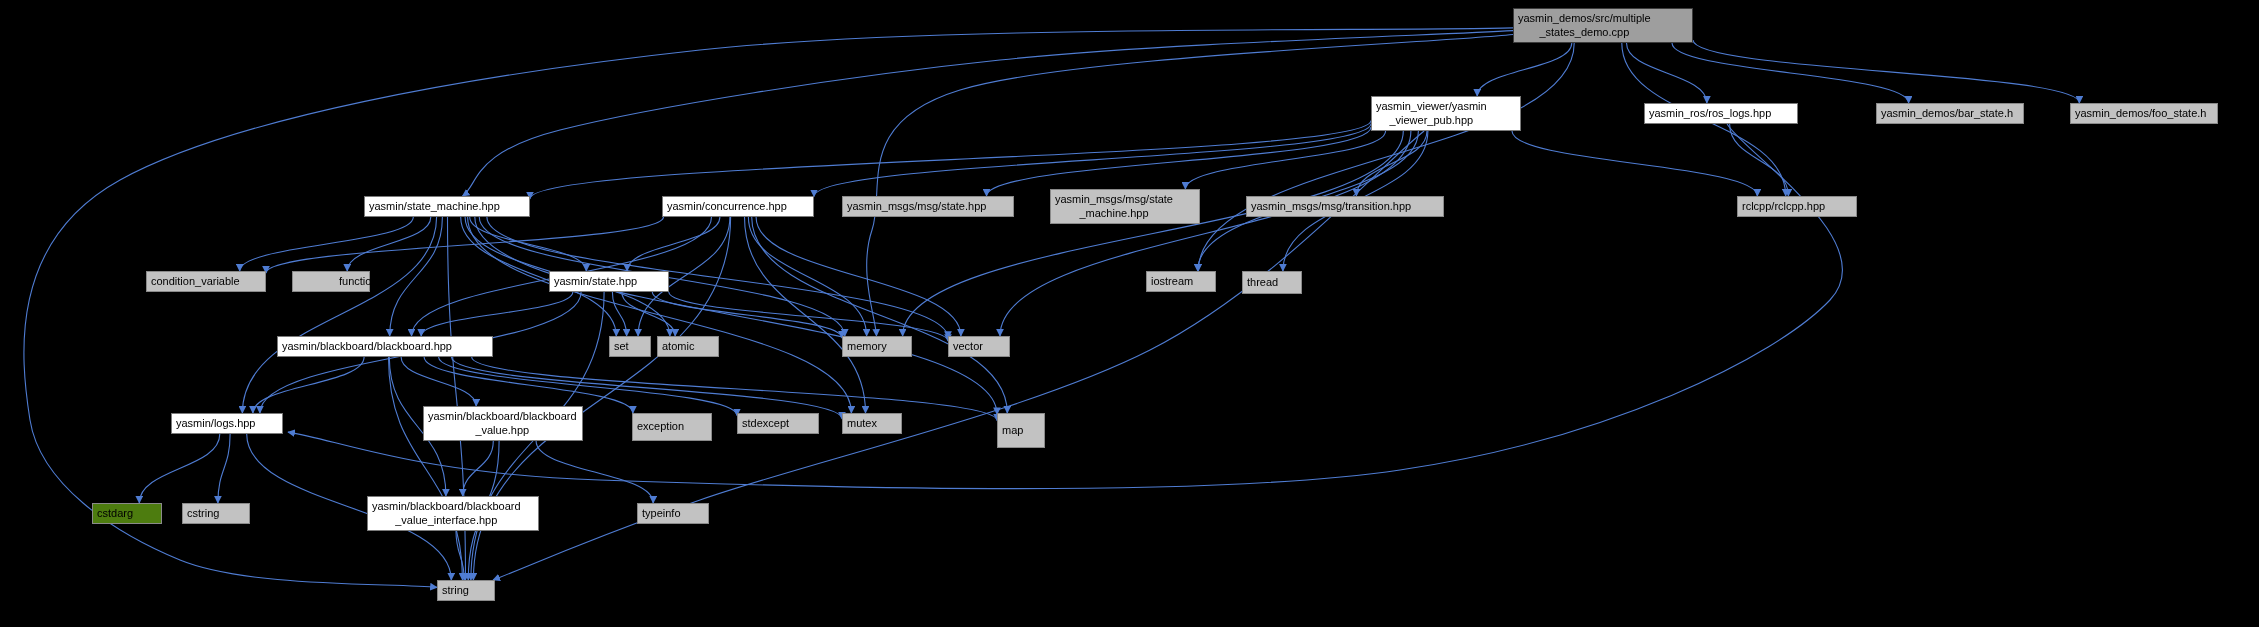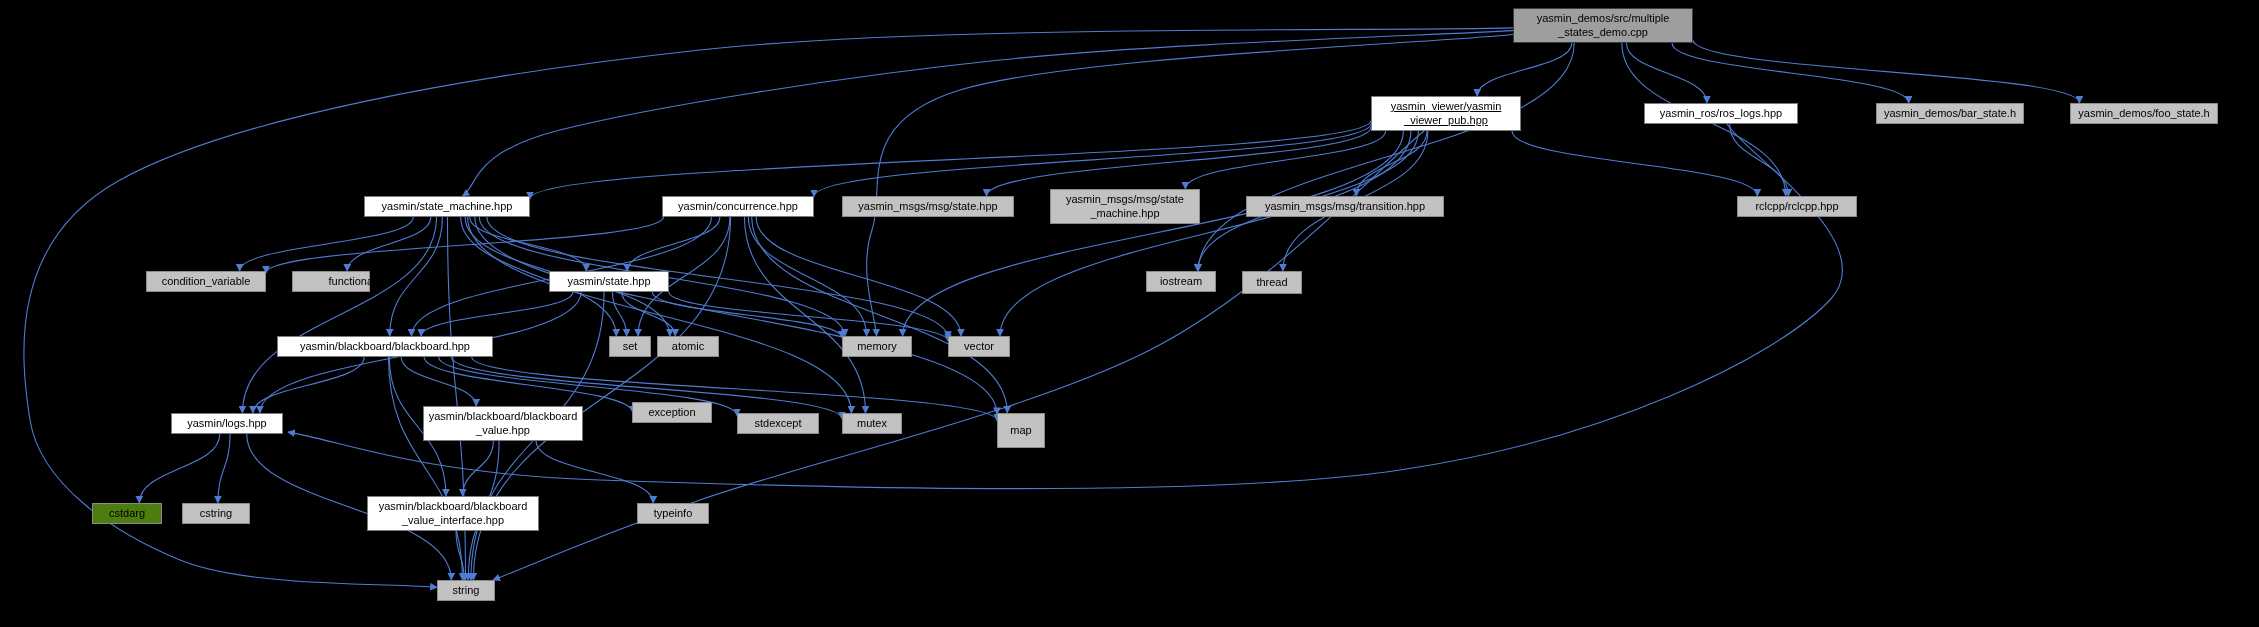--- a/index.html
+++ b/index.html
@@ -23,21 +23,21 @@
   .edge {
     fill: none;
     stroke-width: 1.1;
   }
   .node {
     position: absolute;
     box-sizing: border-box;
     border: 1px solid #7a7a7a;
     display: flex;
     align-items: center;
-    justify-content: center;
+    justify-content: flex-start;
     text-align: center;
     font-size: 11px;
     line-height: 1.25;
     color: #000000;
     white-space: pre-line;
     padding: 1px 4px;
   }
   .node.header { cursor: pointer; }
   .node.root   { border-color: #3c3c3c; }
   .node.external { border-color: #8a8a8a; }
@@ -116,21 +116,21 @@
         <path d="M 493.3 441 C 493.3 468.5 462.7 468.5 462.7 496" class="edge" stroke="#4f7cd2" marker-end="url(#arrow)"></path>
         <path d="M 456 531 C 456 555.5 464.2 555.5 464.2 580" class="edge" stroke="#4f7cd2" marker-end="url(#arrow)"></path>
         <path d="M 219.8 434 C 219.8 468.5 139.3 468.5 139.3 503" class="edge" stroke="#4f7cd2" marker-end="url(#arrow)"></path>
         <path d="M 230.1 434 C 230.1 468.5 217.9 468.5 217.9 503" class="edge" stroke="#4f7cd2" marker-end="url(#arrow)"></path>
         <path d="M 246.7 434 C 246.7 507 451.3 507 451.3 580" class="edge" stroke="#4f7cd2" marker-end="url(#arrow)"></path>
       </g>
   </svg>
   <div id="nodes-layer">
       <div class="node root" style="left: 1513px; top: 8px; width: 180px; height: 35px; background: rgb(158, 158, 158); color: rgb(0, 0, 0);"><span>yasmin_demos/src/multiple
 _states_demo.cpp</span></div>
-      <div class="node header" style="left: 1371px; top: 96px; width: 150px; height: 35px; background: rgb(255, 255, 255); color: rgb(0, 0, 0); text-decoration: underline;"><span>yasmin_viewer/yasmin
+      <div class="node header" style="left: 1371px; top: 96px; width: 150px; height: 35px; background: rgb(255, 255, 255); color: rgb(0, 0, 0);"><span>yasmin_viewer/yasmin
 _viewer_pub.hpp</span></div>
       <div class="node header" style="left: 1644px; top: 103px; width: 154px; height: 21px; background: rgb(255, 255, 255); color: rgb(0, 0, 0);"><span>yasmin_ros/ros_logs.hpp</span></div>
       <div class="node external" style="left: 1876px; top: 103px; width: 148px; height: 21px; background: rgb(194, 194, 194); color: rgb(0, 0, 0);"><span>yasmin_demos/bar_state.h</span></div>
       <div class="node external" style="left: 2070px; top: 103px; width: 148px; height: 21px; background: rgb(194, 194, 194); color: rgb(0, 0, 0);"><span>yasmin_demos/foo_state.h</span></div>
       <div class="node header" style="left: 364px; top: 196px; width: 166px; height: 21px; background: rgb(255, 255, 255); color: rgb(0, 0, 0);"><span>yasmin/state_machine.hpp</span></div>
       <div class="node header" style="left: 662px; top: 196px; width: 152px; height: 21px; background: rgb(255, 255, 255); color: rgb(0, 0, 0);"><span>yasmin/concurrence.hpp</span></div>
       <div class="node external" style="left: 842px; top: 196px; width: 172px; height: 21px; background: rgb(194, 194, 194); color: rgb(0, 0, 0);"><span>yasmin_msgs/msg/state.hpp</span></div>
       <div class="node external" style="left: 1050px; top: 189px; width: 150px; height: 35px; background: rgb(194, 194, 194); color: rgb(0, 0, 0);"><span>yasmin_msgs/msg/state
 _machine.hpp</span></div>
       <div class="node external" style="left: 1246px; top: 196px; width: 198px; height: 21px; background: rgb(194, 194, 194); color: rgb(0, 0, 0);"><span>yasmin_msgs/msg/transition.hpp</span></div>
@@ -141,21 +141,21 @@
       <div class="node external" style="left: 1146px; top: 271px; width: 70px; height: 21px; background: rgb(194, 194, 194); color: rgb(0, 0, 0);"><span>iostream</span></div>
       <div class="node external" style="left: 1242px; top: 271px; width: 60px; height: 23px; background: rgb(194, 194, 194); color: rgb(0, 0, 0);"><span>thread</span></div>
       <div class="node header" style="left: 277px; top: 336px; width: 216px; height: 21px; background: rgb(255, 255, 255); color: rgb(0, 0, 0);"><span>yasmin/blackboard/blackboard.hpp</span></div>
       <div class="node external" style="left: 609px; top: 336px; width: 42px; height: 21px; background: rgb(194, 194, 194); color: rgb(0, 0, 0);"><span>set</span></div>
       <div class="node external" style="left: 657px; top: 336px; width: 62px; height: 21px; background: rgb(194, 194, 194); color: rgb(0, 0, 0);"><span>atomic</span></div>
       <div class="node external" style="left: 842px; top: 336px; width: 70px; height: 21px; background: rgb(194, 194, 194); color: rgb(0, 0, 0);"><span>memory</span></div>
       <div class="node external" style="left: 948px; top: 336px; width: 62px; height: 21px; background: rgb(194, 194, 194); color: rgb(0, 0, 0);"><span>vector</span></div>
       <div class="node header" style="left: 171px; top: 413px; width: 112px; height: 21px; background: rgb(255, 255, 255); color: rgb(0, 0, 0);"><span>yasmin/logs.hpp</span></div>
       <div class="node header" style="left: 423px; top: 406px; width: 160px; height: 35px; background: rgb(255, 255, 255); color: rgb(0, 0, 0);"><span>yasmin/blackboard/blackboard
 _value.hpp</span></div>
-      <div class="node external" style="left: 632px; top: 402px; width: 80px; height: 21px; background: rgb(194, 194, 194); color: rgb(0, 0, 0);"><span>exception</span></div>
+      <div class="node external" style="left: 632px; top: 413px; width: 80px; height: 28px; background: rgb(194, 194, 194); color: rgb(0, 0, 0);"><span>exception</span></div>
       <div class="node external" style="left: 737px; top: 413px; width: 82px; height: 21px; background: rgb(194, 194, 194); color: rgb(0, 0, 0);"><span>stdexcept</span></div>
       <div class="node external" style="left: 842px; top: 413px; width: 60px; height: 21px; background: rgb(194, 194, 194); color: rgb(0, 0, 0);"><span>mutex</span></div>
       <div class="node external" style="left: 997px; top: 413px; width: 48px; height: 35px; background: rgb(194, 194, 194); color: rgb(0, 0, 0);"><span>map</span></div>
       <div class="node external" style="left: 92px; top: 503px; width: 70px; height: 21px; background: #4d7c0f; color: rgb(0, 0, 0);"><span>cstdarg</span></div>
       <div class="node external" style="left: 182px; top: 503px; width: 68px; height: 21px; background: rgb(194, 194, 194); color: rgb(0, 0, 0);"><span>cstring</span></div>
       <div class="node header" style="left: 367px; top: 496px; width: 172px; height: 35px; background: rgb(255, 255, 255); color: rgb(0, 0, 0);"><span>yasmin/blackboard/blackboard
 _value_interface.hpp</span></div>
       <div class="node external" style="left: 637px; top: 503px; width: 72px; height: 21px; background: rgb(194, 194, 194); color: rgb(0, 0, 0);"><span>typeinfo</span></div>
       <div class="node external" style="left: 437px; top: 580px; width: 58px; height: 21px; background: rgb(194, 194, 194); color: rgb(0, 0, 0);"><span>string</span></div>
     </div>

